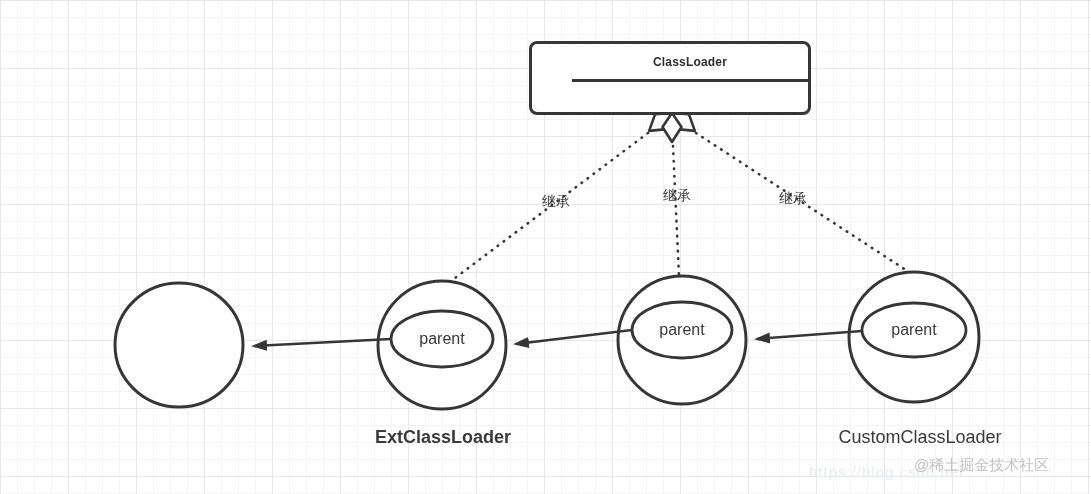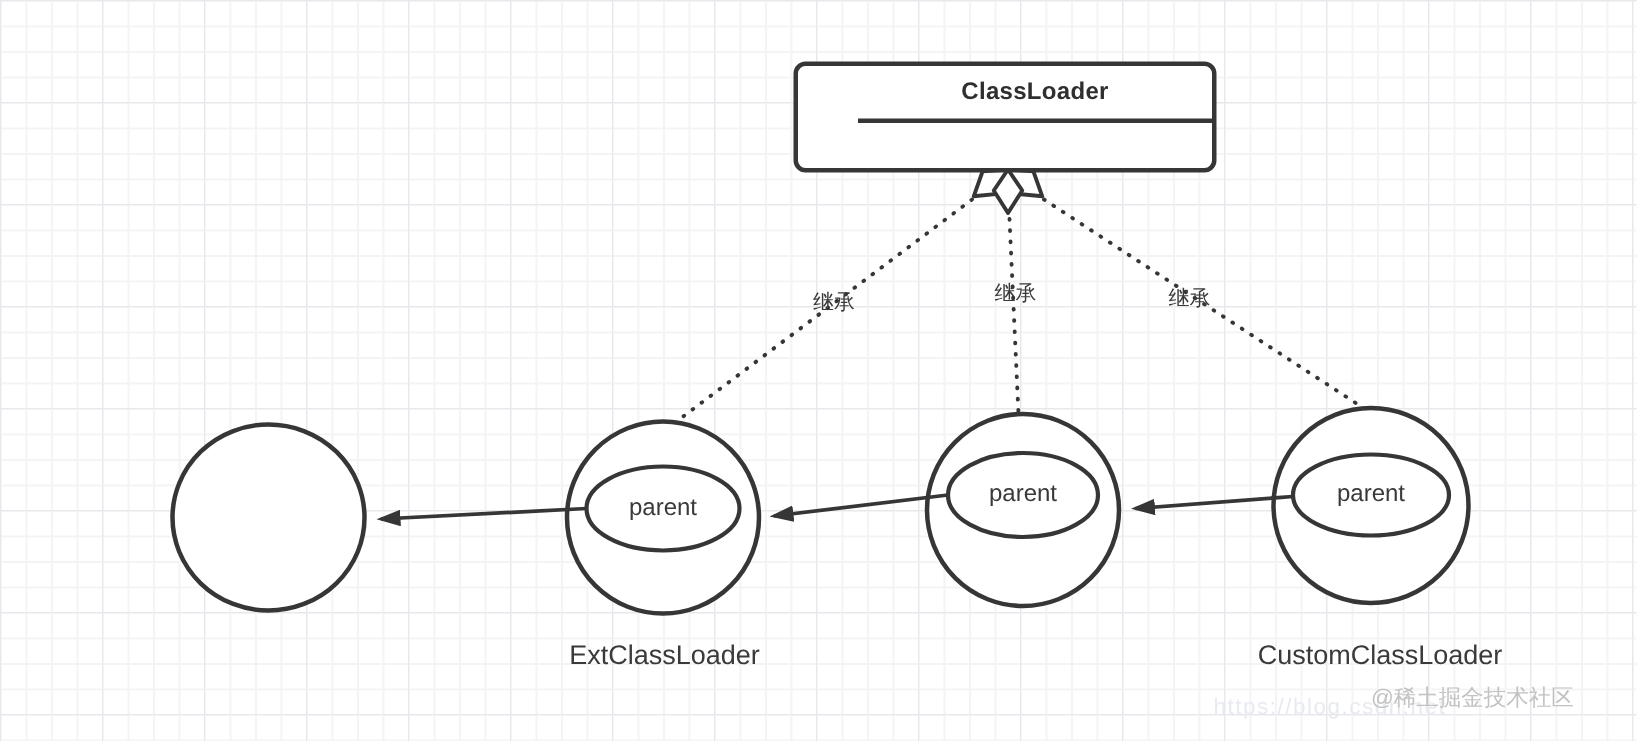--- a/index.html
+++ b/index.html
@@ -20,21 +20,21 @@
   }
   .layer{position:absolute;left:0;top:0;width:1091px;height:494px;}
   .class-box{
     position:absolute;left:529px;top:41px;width:282px;height:74px;
     background:#ffffff;border:3px solid #363636;border-radius:8px;
     box-sizing:border-box;
   }
   .class-box .title-row{
     height:35px;border-bottom:3px solid #363636;
     display:flex;align-items:center;justify-content:center;
-    font-weight:bold;font-size:16px;color:#2f2f2f;letter-spacing:.2px;margin-left:40px;
+    font-weight:bold;font-size:12px;color:#2f2f2f;letter-spacing:.2px;margin-left:40px;
   }
   .label{
     position:absolute;transform:translate(-50%,-50%);
     color:#3a3a3a;white-space:nowrap;text-align:center;
   }
   .node-label{font-size:18px;}
   .parent-label{font-size:16px;}
   .inherit-label{font-size:14px;}
   .wm-url{
     position:absolute;left:809px;top:463px;
@@ -91,19 +91,19 @@
   </div>
 
   <div class="label inherit-label" style="left:556px;top:202px;">继承</div>
   <div class="label inherit-label" style="left:677px;top:196px;">继承</div>
   <div class="label inherit-label" style="left:793px;top:199px;">继承</div>
 
   <div class="label parent-label" style="left:442px;top:339px;">parent</div>
   <div class="label parent-label" style="left:682px;top:330px;">parent</div>
   <div class="label parent-label" style="left:914px;top:330px;">parent</div>
 
-  <div class="label node-label" style="left:443px;top:437px;">ExtClassLoader</div>
+  <div class="label node-label" style="left:443px;top:437px;font-weight:bold;">ExtClassLoader</div>
   <div class="label node-label" style="left:920px;top:437px;">CustomClassLoader</div>
 
   <div class="wm-url">https://blog.csdn.net</div>
   <div class="wm-main">@稀土掘金技术社区</div>
 
 </div>
 
 </body></html>

